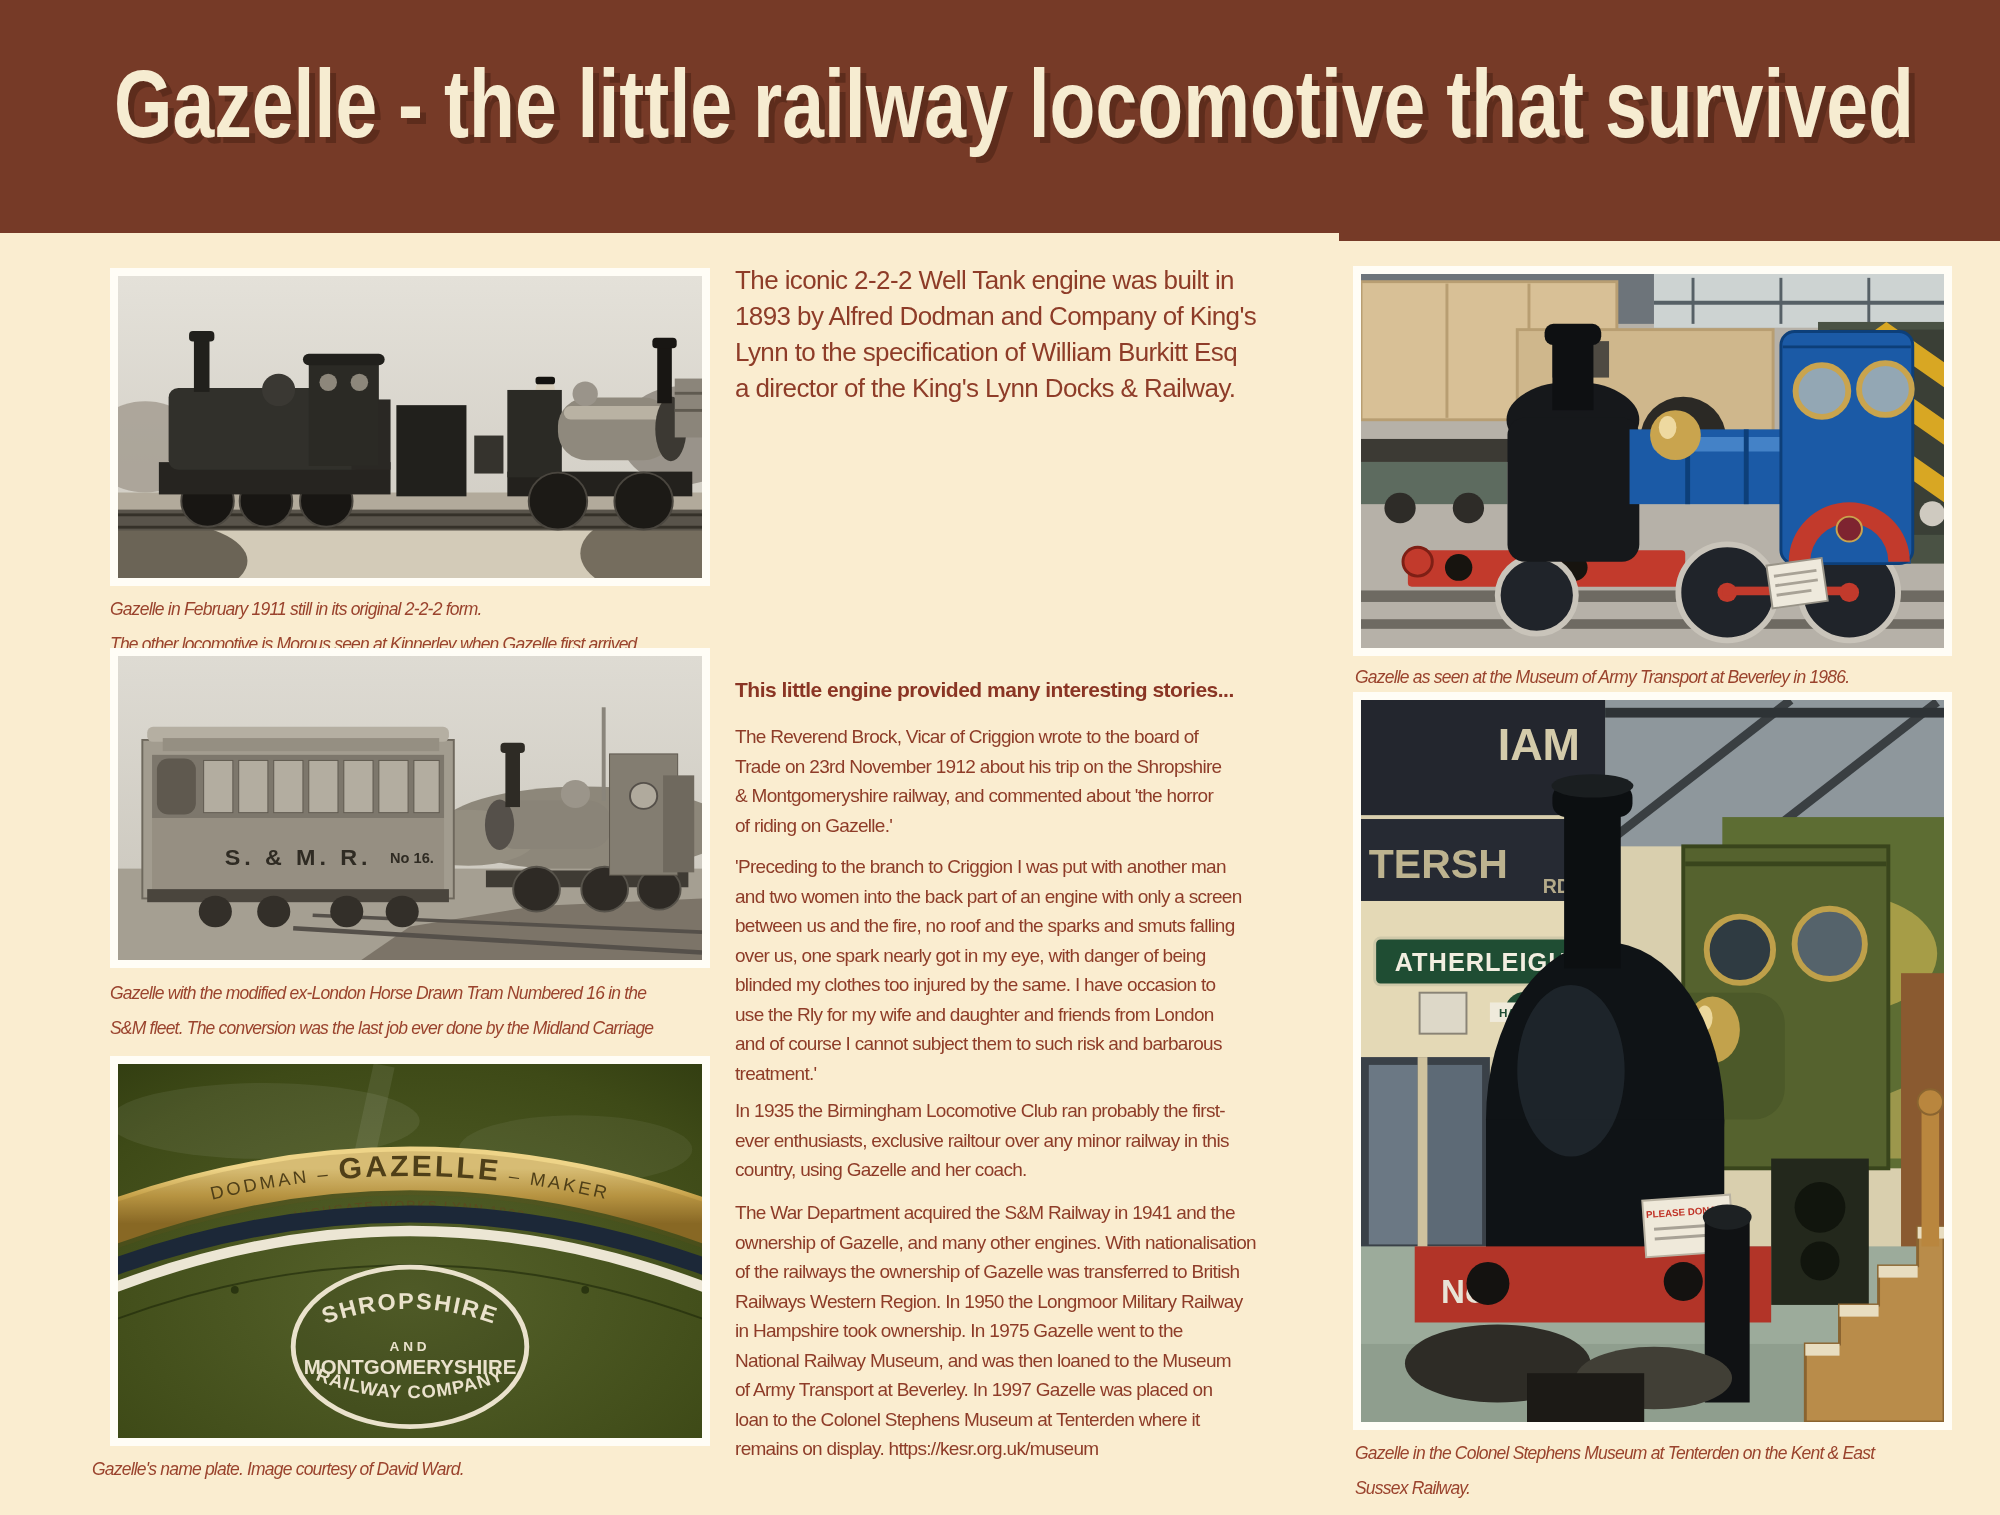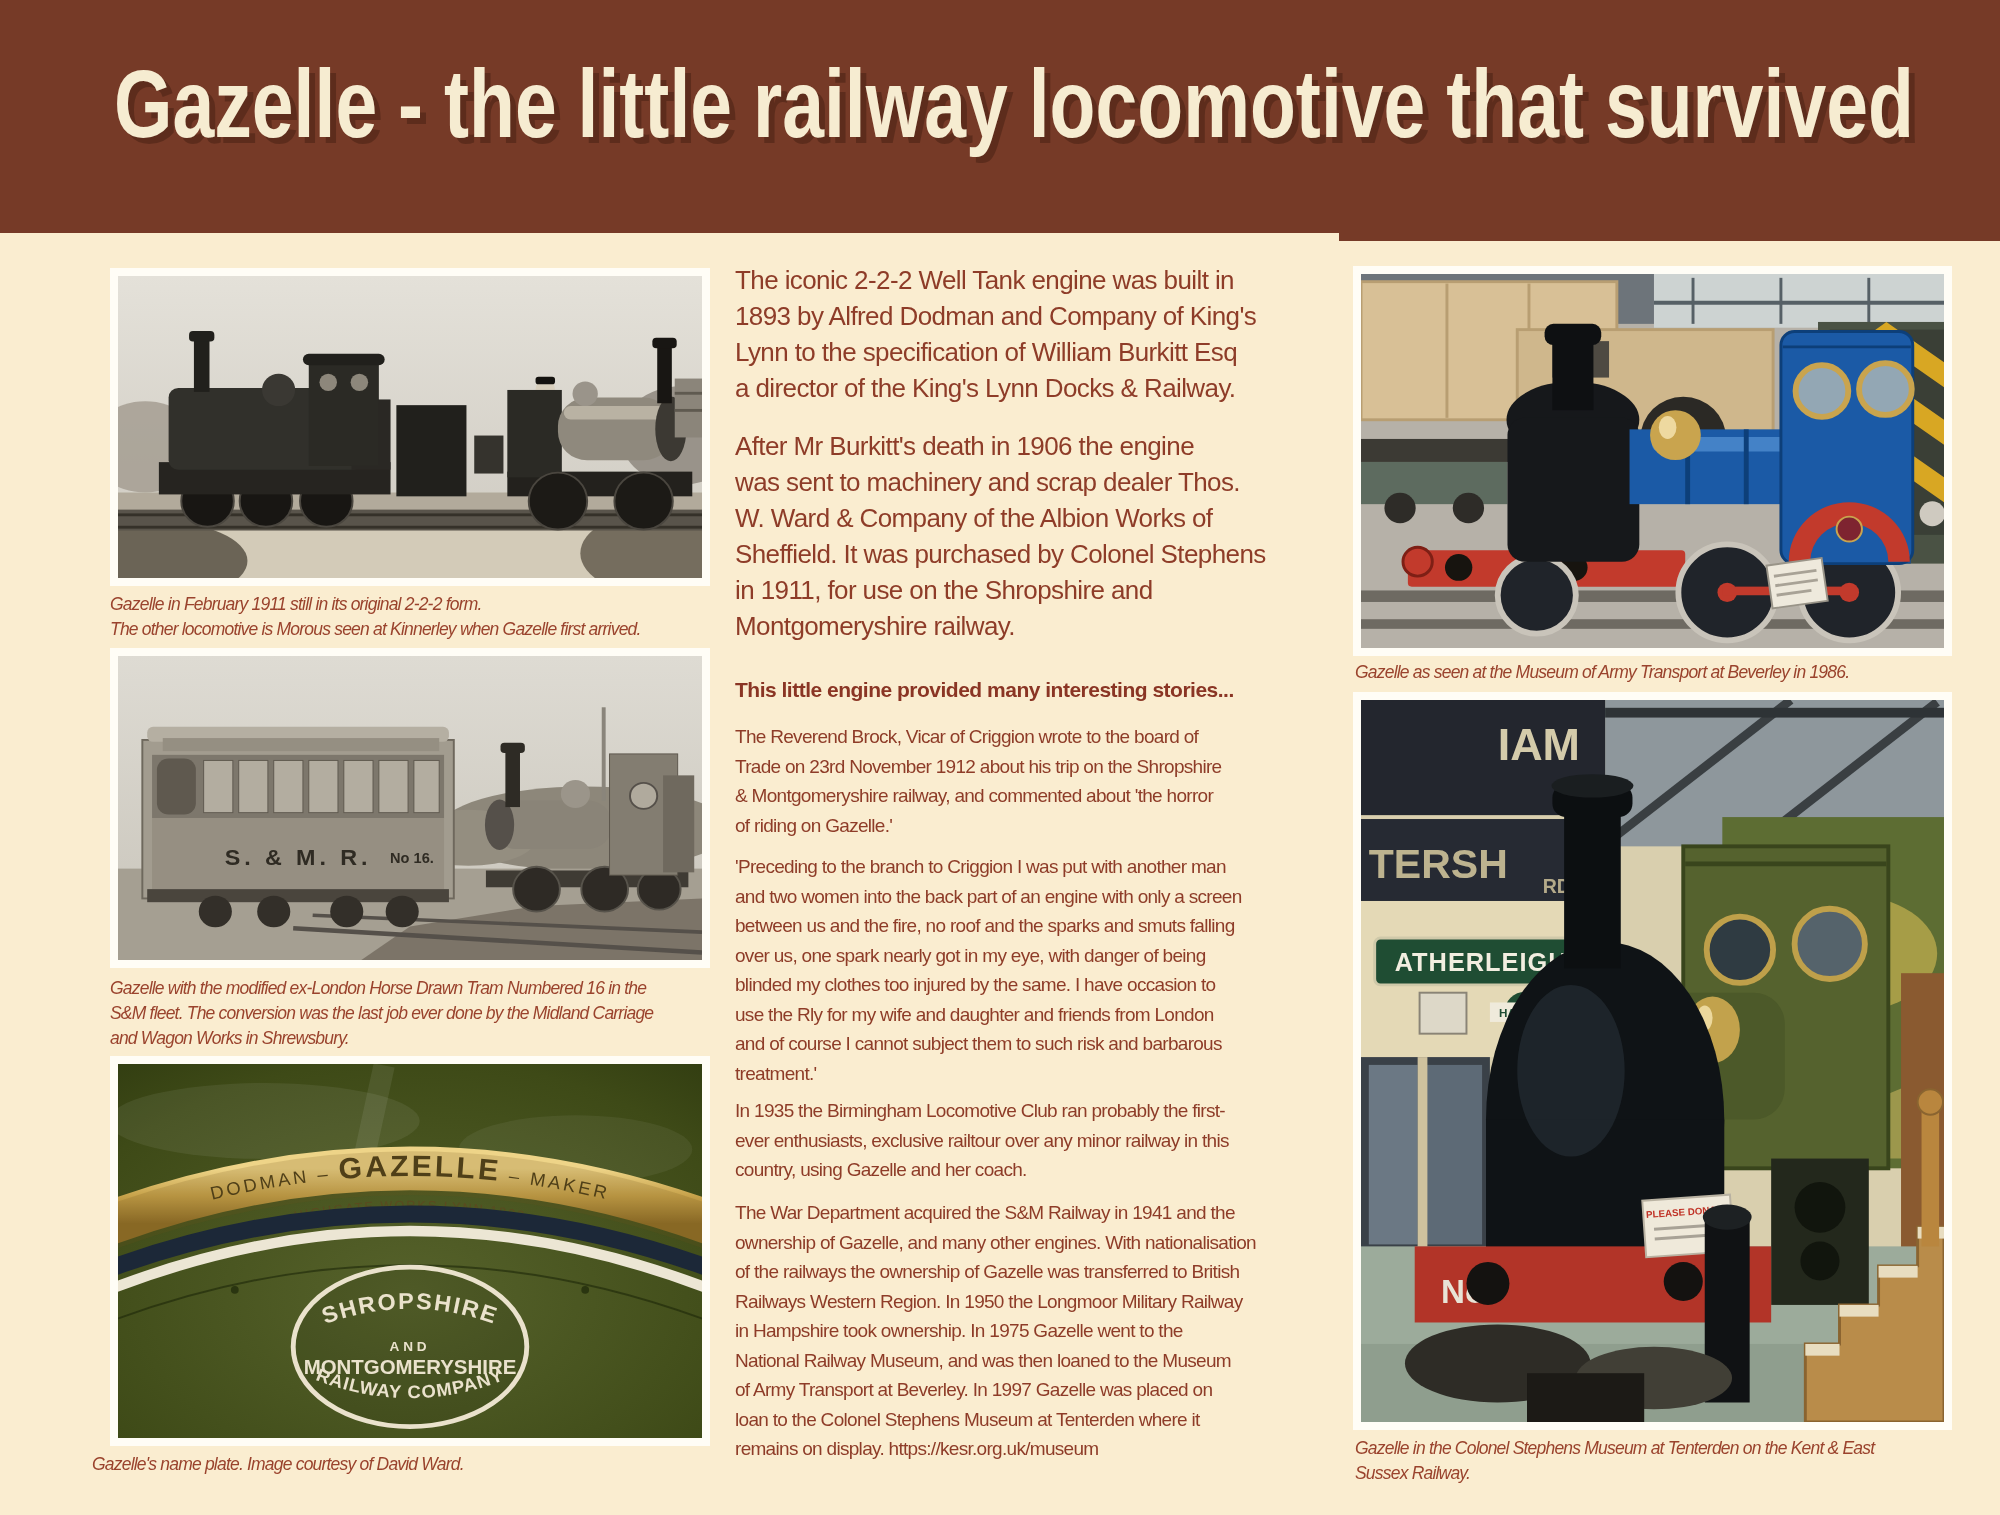--- a/index.html
+++ b/index.html
@@ -3,21 +3,21 @@
 <meta charset="utf-8">
 <style>
   html,body{margin:0;padding:0;background:#faedd0;}
   #panel{position:relative;width:2000px;height:1515px;background:#faedd0;overflow:hidden;
          font-family:"Liberation Sans",sans-serif;}
   .header-band{position:absolute;left:0;top:0;width:2000px;height:233px;background:#763a27;}
   .header-step{position:absolute;left:1339px;top:233px;width:661px;height:8px;background:#763a27;}
   .title-svg{position:absolute;left:88px;top:0;width:1860px;height:233px;}
   .photo-frame{position:absolute;background:#fffdf6;padding:8px;box-sizing:border-box;}
   .photo-frame svg{display:block;width:100%;height:100%;}
-  .caption{position:absolute;font-style:italic;font-size:17.5px;line-height:25px;
+  .caption{position:absolute;font-style:italic;font-size:17.5px;line-height:35px;
            letter-spacing:-0.8px;color:#9a432d;white-space:pre-line;}
   .para-lg{position:absolute;left:735px;width:604px;font-size:26px;line-height:36px;
            letter-spacing:-0.6px;color:#8e3c28;white-space:pre-line;}
   .headline{position:absolute;left:735px;width:604px;font-size:21px;font-weight:bold;
             letter-spacing:-0.5px;color:#8a3524;}
   .para-sm{position:absolute;left:735px;width:604px;font-size:19px;line-height:29.5px;
            letter-spacing:-0.7px;color:#8e3c28;white-space:pre-line;}
 </style>
 </head>
 <body>
@@ -199,26 +199,20 @@
         </text>
       </g>
     </svg>
   </figure>
   <figcaption class="caption" style="left:92px;top:1452px;width:624px;">Gazelle's name plate. Image courtesy of David Ward.</figcaption>
 
   <div class="para-lg" style="top:262px;">The iconic 2-2-2 Well Tank engine was built in
 1893 by Alfred Dodman and Company of King's
 Lynn to the specification of William Burkitt Esq
 a director of the King's Lynn Docks &amp; Railway.</div>
-  <div class="para-lg" style="top:428px;">After Mr Burkitt's death in 1906 the engine
-was sent to machinery and scrap dealer Thos.
-W. Ward &amp; Company of the Albion Works of
-Sheffield. It was purchased by Colonel Stephens
-in 1911, for use on the Shropshire and
-Montgomeryshire railway.</div>
   <div class="headline" style="top:678px;">This little engine provided many interesting stories...</div>
   <div class="para-sm" style="top:722px;">The Reverend Brock, Vicar of Criggion wrote to the board of
 Trade on 23rd November 1912 about his trip on the Shropshire
 &amp; Montgomeryshire railway, and commented about 'the horror
 of riding on Gazelle.'</div>
   <div class="para-sm" style="top:852px;">'Preceding to the branch to Criggion I was put with another man
 and two women into the back part of an engine with only a screen
 between us and the fire, no roof and the sparks and smuts falling
 over us, one spark nearly got in my eye, with danger of being
 blinded my clothes too injured by the same. I have occasion to

